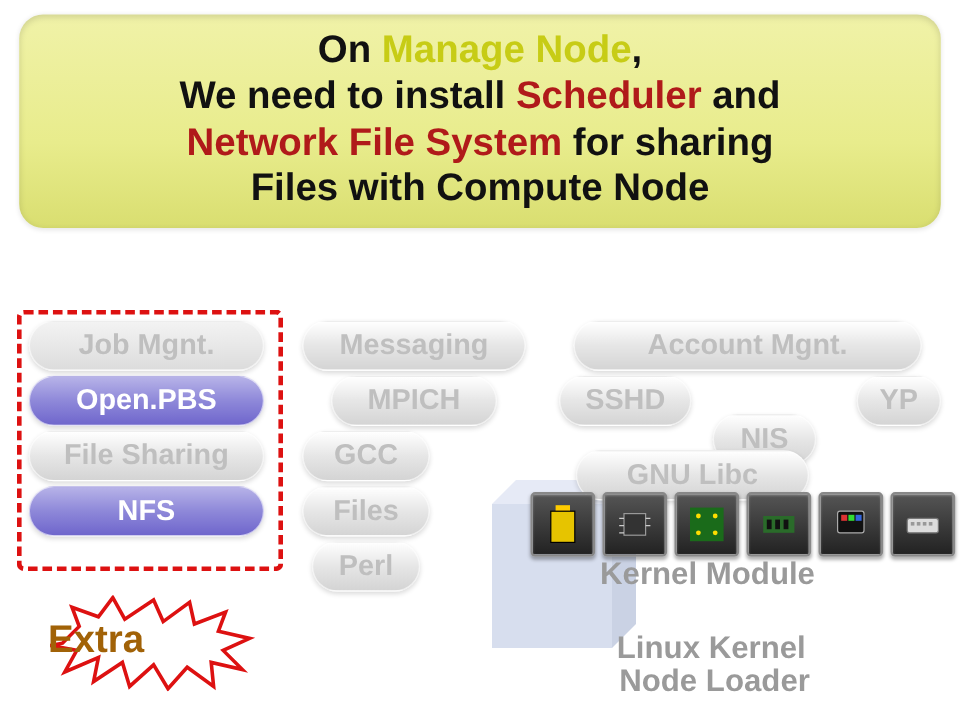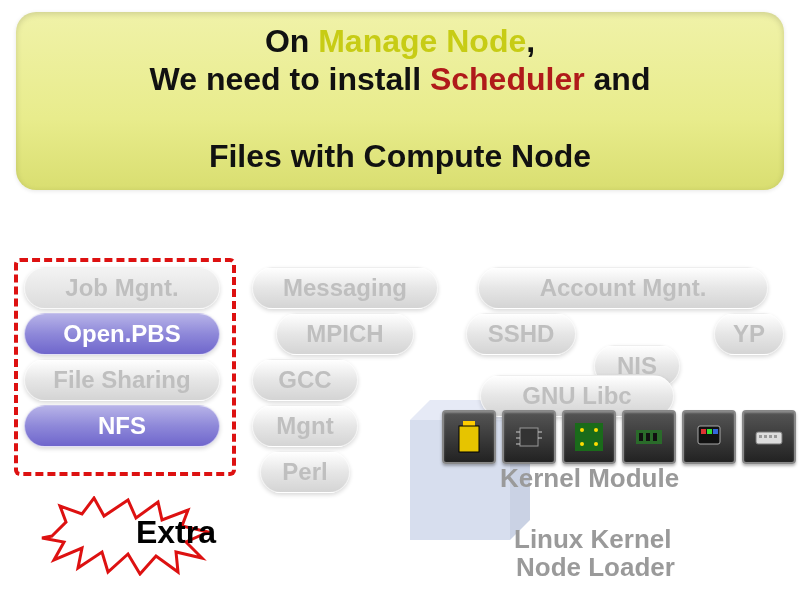--- a/index.html
+++ b/index.html
@@ -63,25 +63,25 @@
   position: absolute;
   left: 40px;
   top: 496px;
   width: 176px;
   height: 80px;
 }
 .extra-star svg { position: absolute; left: 0; top: 0; }
 .extra-text {
   position: absolute;
   left: 0; right: 0; top: 18px;
-  text-align: right;
+  text-align: left;
   font-family: 'Trebuchet MS', Arial, sans-serif;
   font-weight: bold;
   font-size: 32px;
-  color: #000000;
+  color: #a16207;
 }
 .icon-row {
   position: absolute;
   left: 442px;
   top: 410px;
   display: flex;
   gap: 6px;
 }
 .ic {
   width: 50px;
@@ -110,21 +110,21 @@
   font-size: 26px;
   white-space: nowrap;
 }
 </style>
 </head>
 <body>
 
 <div class="banner">
   <span><span>On </span><span class="yellow">Manage Node</span><span>,</span></span><br>
   <span><span>We need to install </span><span class="red">Scheduler</span><span> and</span></span><br>
-  <br>
+  <span><span class="red">Network File System</span><span> for sharing</span></span><br>
   <span>Files with Compute Node</span>
 </div>
 
 <div class="highlight-box"></div>
 
 <div class="pill pill-grey" style="left:24px; top:267px; width:170px; font-size:24px; color:#fff; background:linear-gradient(to bottom,#f3f3f3,#dcdcdc);">
   <span style="color:#bfbfbf">Job Mgnt.</span>
 </div>
 <div class="pill pill-purple" style="left:24px; top:313px; width:170px; font-size:24px;">
   <span>Open.PBS</span>
@@ -139,21 +139,21 @@
 <div class="pill pill-grey" style="left:252px; top:267px; width:160px; font-size:24px;">
   <span style="color:#bfbfbf">Messaging</span>
 </div>
 <div class="pill pill-grey" style="left:276px; top:313px; width:112px; font-size:24px;">
   <span style="color:#bfbfbf">MPICH</span>
 </div>
 <div class="pill pill-grey" style="left:252px; top:359px; width:80px; font-size:24px;">
   <span style="color:#bfbfbf">GCC</span>
 </div>
 <div class="pill pill-grey" style="left:252px; top:405px; width:80px; font-size:24px;">
-  <span style="color:#bfbfbf">Mgnt</span>
+  <span style="color:#bfbfbf">Files</span>
 </div>
 <div class="pill pill-grey" style="left:260px; top:451px; width:64px; font-size:24px;">
   <span style="color:#bfbfbf">Perl</span>
 </div>
 
 <div class="box3d">
   <svg viewBox="0 0 160 180" width="160" height="180">
     <polygon points="30,40 130,40 150,20 50,20" fill="#b8c4e6"></polygon>
     <polygon points="30,40 130,40 130,160 30,160" fill="#8fa2d0"></polygon>
     <polygon points="130,40 150,20 150,140 130,160" fill="#6b7fb3"></polygon>

